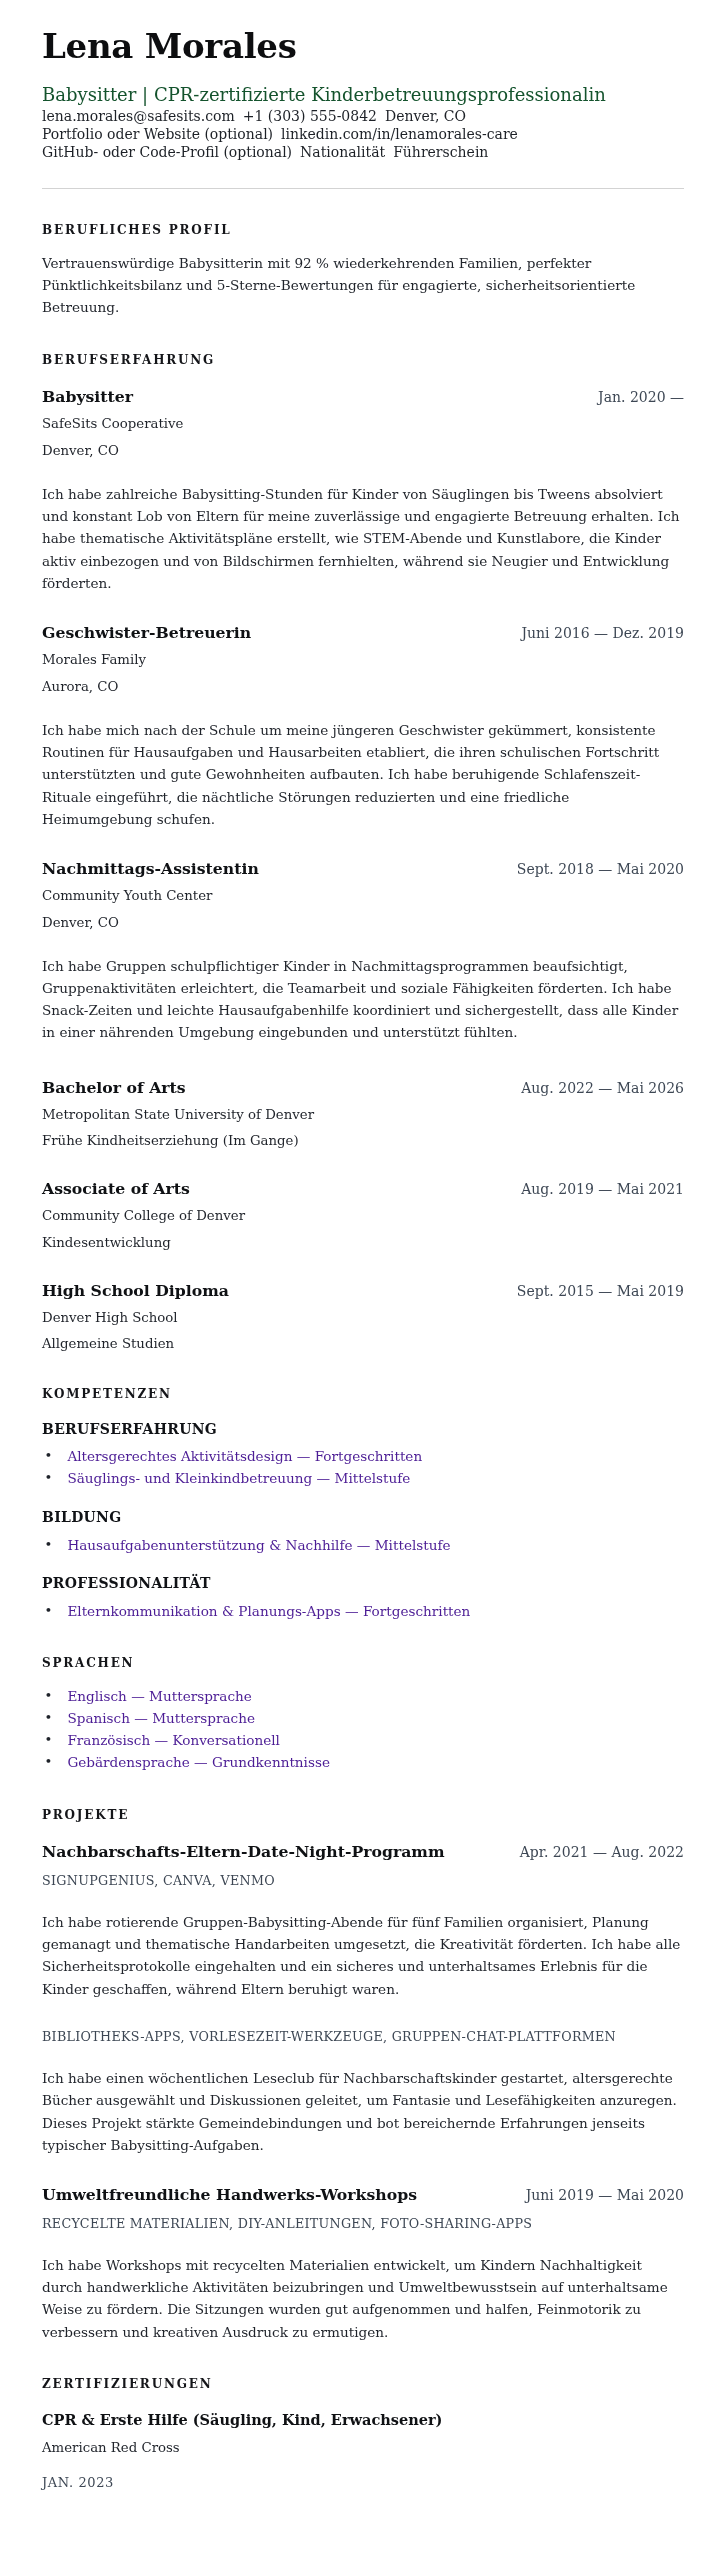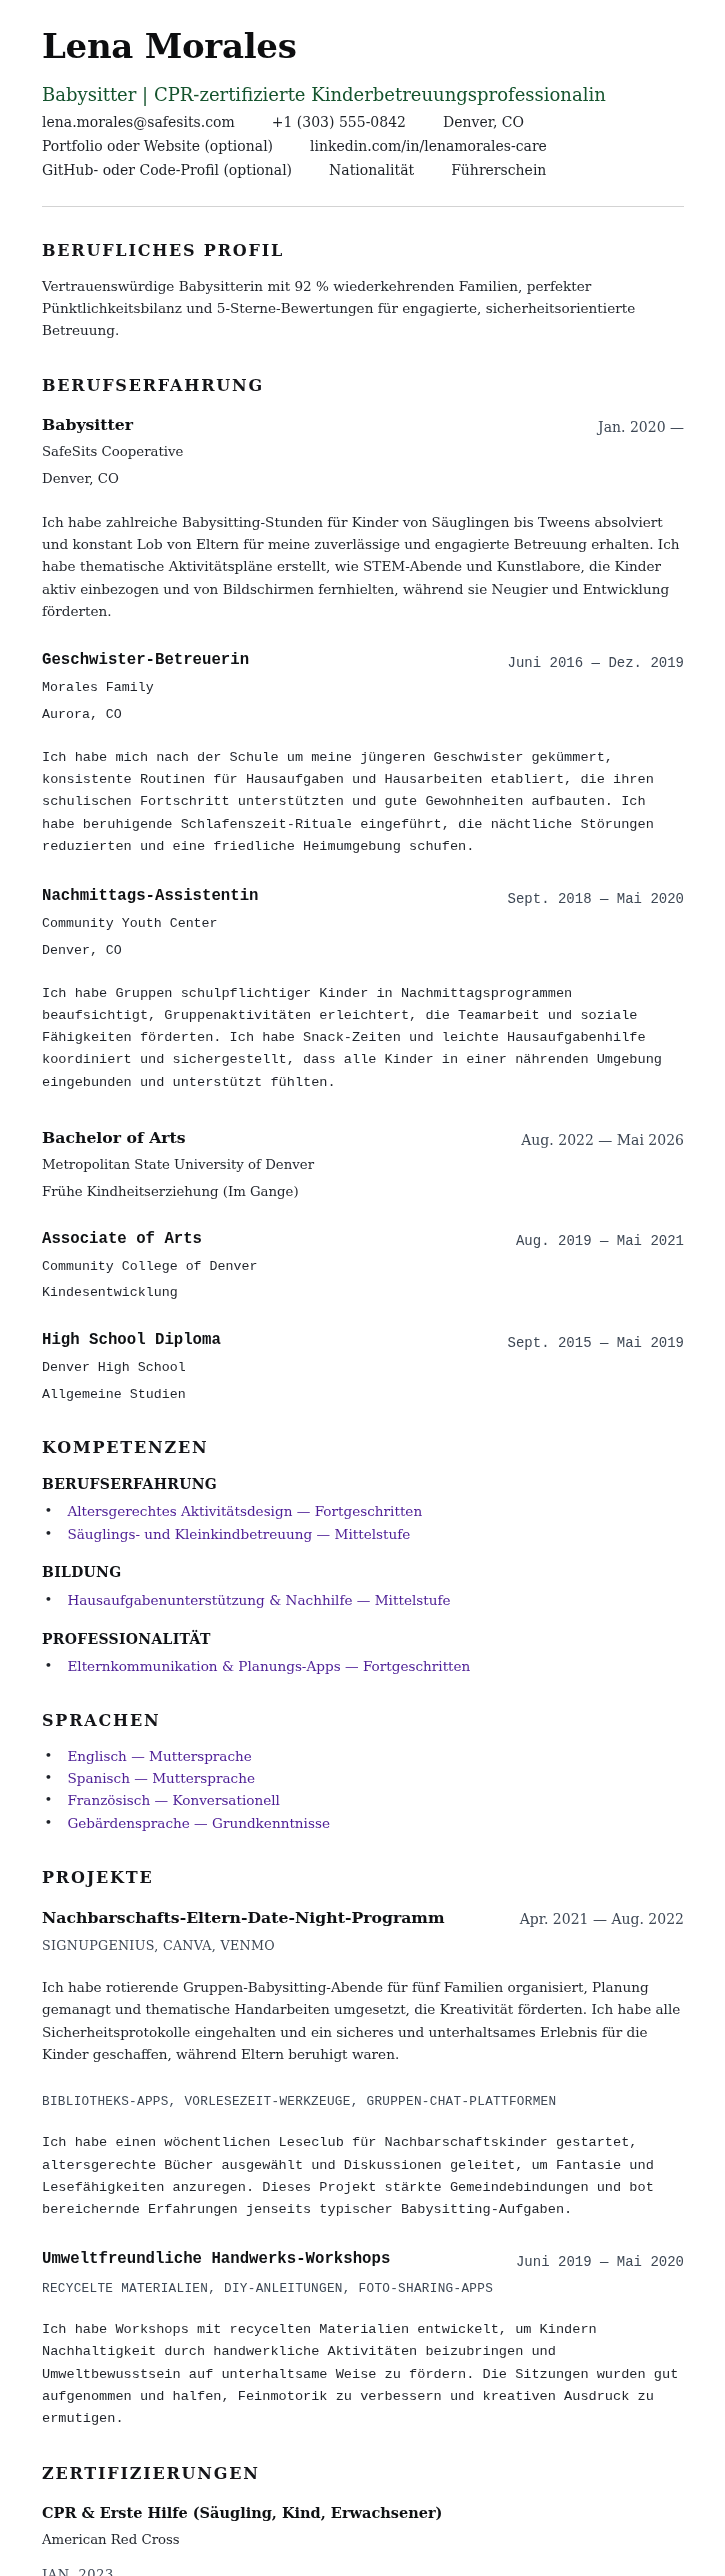--- a/index.html
+++ b/index.html
@@ -27,55 +27,55 @@
   }
   .headline {
     font-size: 18px;
     color: #14532d;
     margin-top: 18px;
     line-height: 1.3;
   }
   .contact-row {
     display: flex;
     flex-wrap: wrap;
-    gap: 37px;
+    gap: 8px;
     font-size: 14px;
     color: #1d2127;
-    margin-top: 6px;
+    margin-top: 0;
     line-height: 1.3;
   }
   .header-rule {
     border: none;
     border-top: 1.2px solid #d3d3d3;
     margin: 27px 0 0 0;
   }
 
   
   .section { margin-top: 34px; }
   .section-heading {
-    font-size: 16px;
+    font-size: 12px;
     font-weight: 700;
     letter-spacing: 1.8px;
     color: #141519;
   }
 
   .para {
     font-size: 13.6px;
     line-height: 1.64;
     margin-top: 14.5px;
     color: #1f232a;
   }
 
   
   .entry { margin-top: 20.6px; }
-  .entry + .entry { margin-top: 29px; font-family: Liberation Mono, monospace; }
+  .entry + .entry { margin-top: 29px; }
   .entry-head {
     display: flex;
     justify-content: space-between;
-    align-items: flex-end;
+    align-items: center;
     gap: 12px;
   }
   .entry-title {
     font-size: 15.7px;
     font-weight: 700;
     color: #0f1114;
     line-height: 1.25;
   }
   .entry-dates {
     font-size: 14px;

